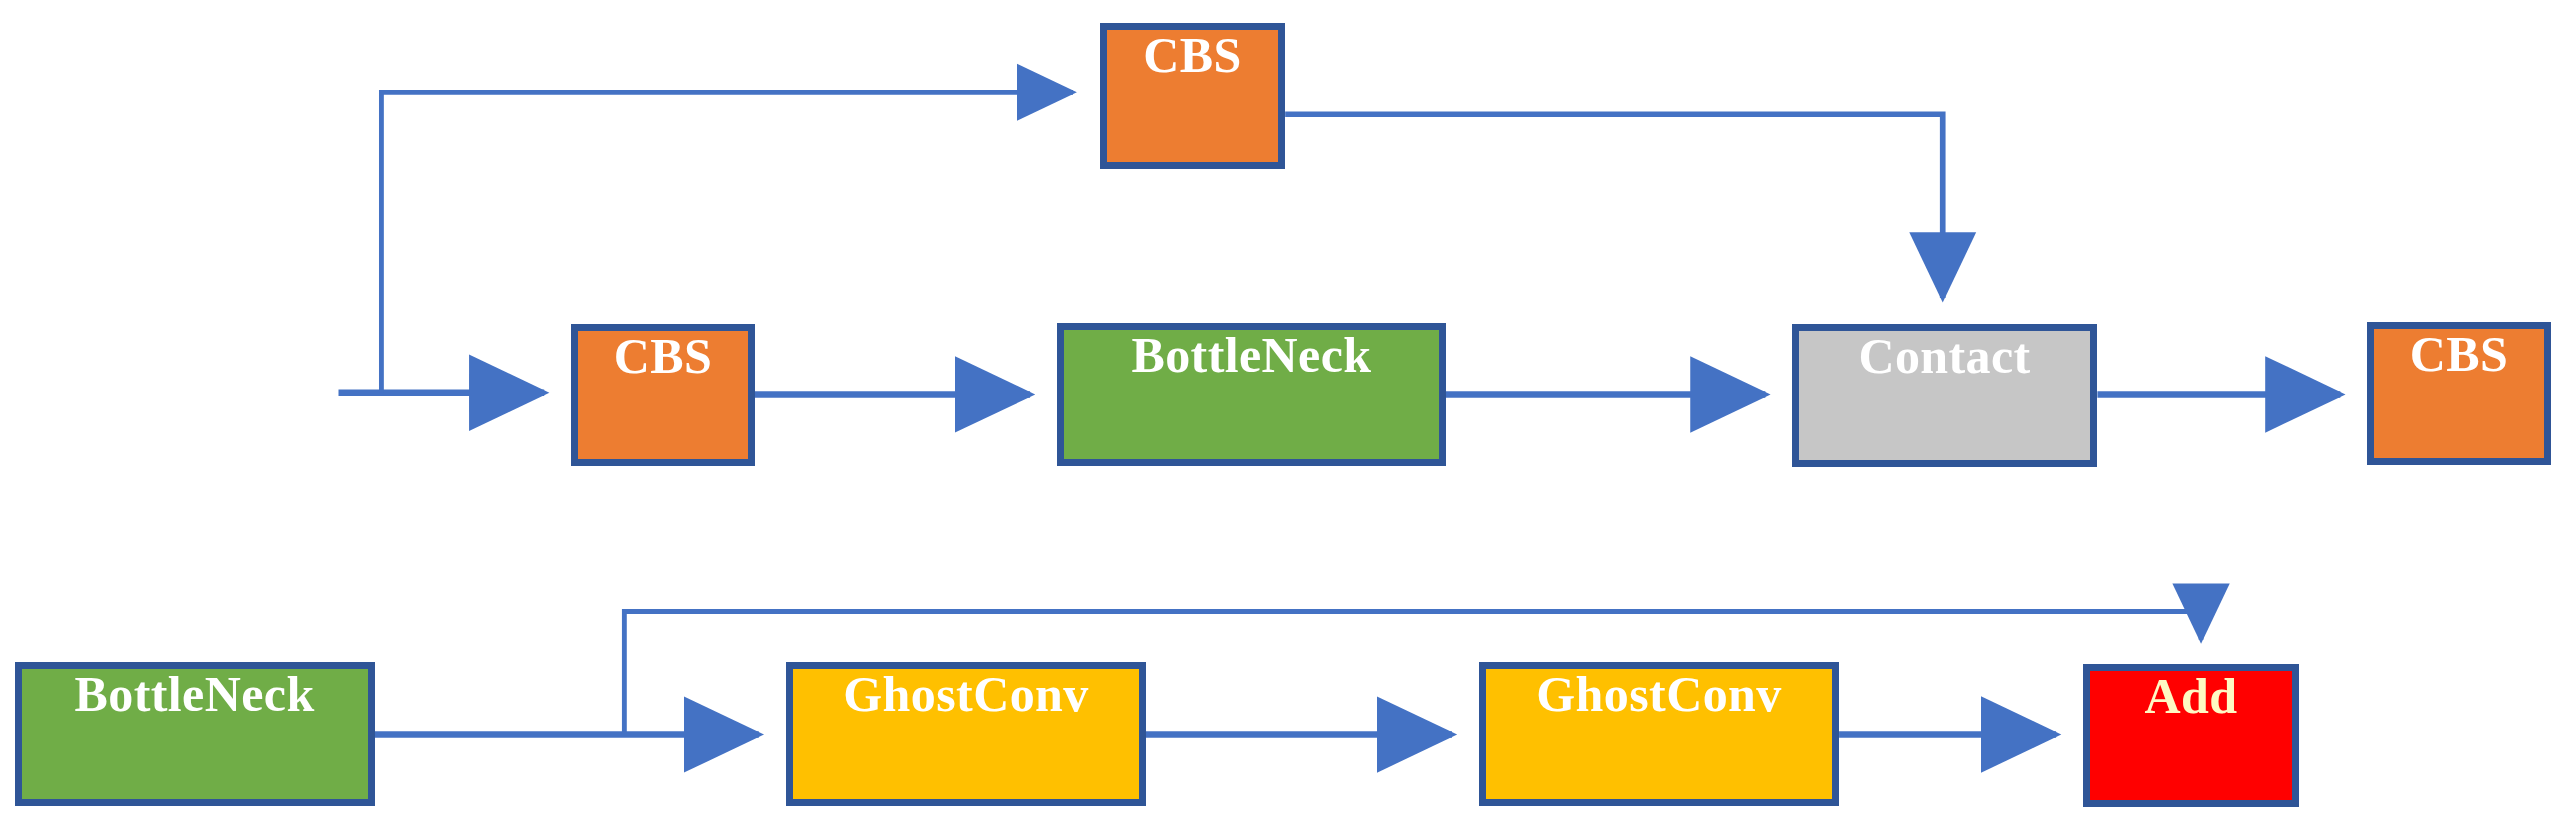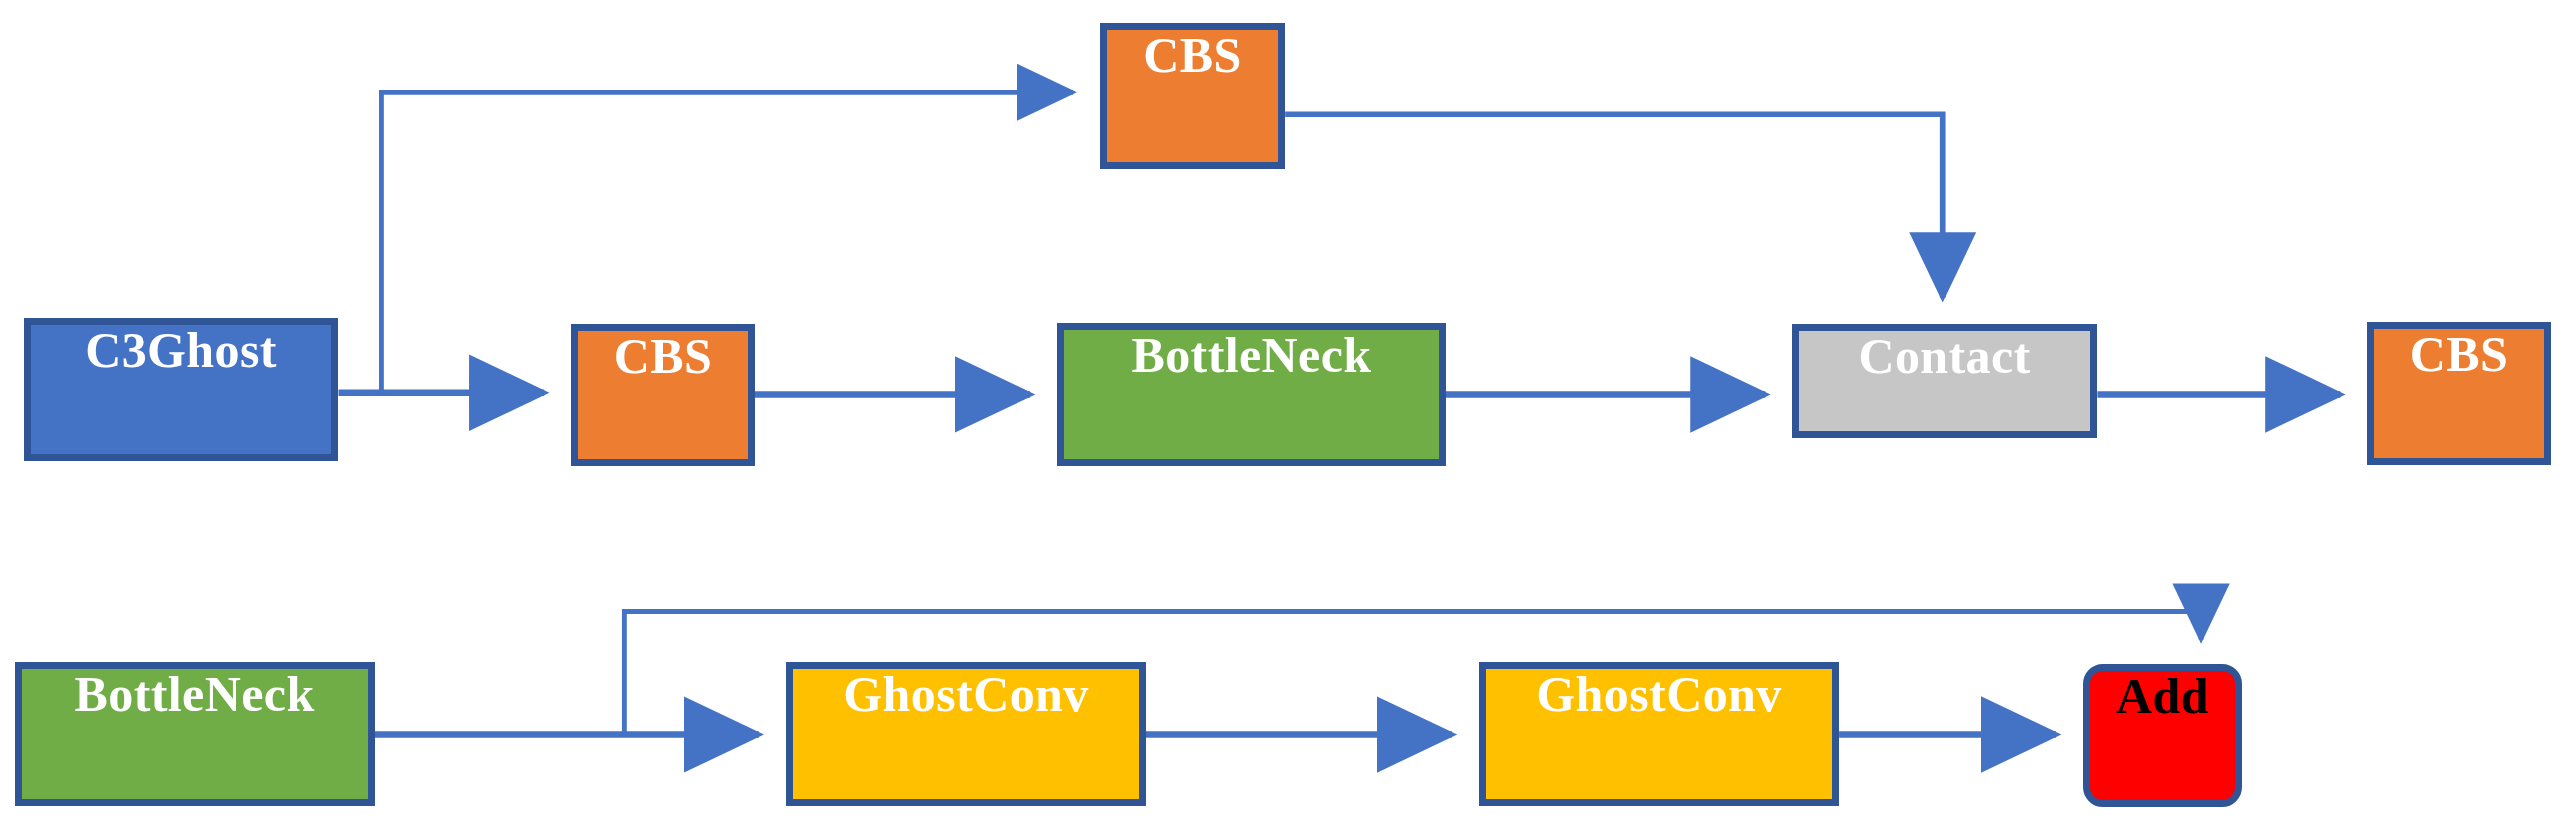--- a/index.html
+++ b/index.html
@@ -91,54 +91,51 @@
 
     <g>
       <line x1="1415" y1="907" x2="1793" y2="907" stroke="#4472C4" stroke-width="8" marker-end="url(#ah-right)"></line>
     </g>
 
     <g>
       <line x1="2271" y1="907" x2="2539" y2="907" stroke="#4472C4" stroke-width="8" marker-end="url(#ah-right)"></line>
     </g>
   </svg>
 
-  <div class="node" id="n-c3ghost" style="left: 24px; top: 318px; width: 314px; height: 143px; background: rgb(68, 114, 196); font-size: 50px; border-color: rgb(47, 85, 151); color: rgb(255, 255, 255);">
-    <span>C3Ghost</span>
-  </div>
 
   <div class="node" id="n-cbs-skip-top" style="left: 1100px; top: 23px; width: 185px; height: 146px; background: rgb(237, 125, 49); font-size: 50px; border-color: rgb(47, 85, 151); color: rgb(255, 255, 255);">
     <span>CBS</span>
   </div>
 
   <div class="node" id="n-cbs-main" style="left: 571px; top: 324px; width: 184px; height: 142px; background: rgb(237, 125, 49); font-size: 50px; border-color: rgb(47, 85, 151); color: rgb(255, 255, 255);">
     <span>CBS</span>
   </div>
 
   <div class="node" id="n-bottleneck-main" style="left: 1057px; top: 323px; width: 389px; height: 143px; background: rgb(112, 173, 71); font-size: 50px; border-color: rgb(47, 85, 151); color: rgb(255, 255, 255);">
     <span>BottleNeck</span>
   </div>
 
-  <div class="node" id="n-contact" style="left: 1792px; top: 324px; width: 305px; height: 114px; background: rgb(198, 198, 198); font-size: 50px; border-color: rgb(47, 85, 151); color: rgb(255, 255, 255);">
+  <div class="node" id="n-contact" style="left: 1792px; top: 324px; width: 305px; height: 143px; background: rgb(198, 198, 198); font-size: 50px; border-color: rgb(47, 85, 151); color: rgb(255, 255, 255);">
     <span>Contact</span>
   </div>
 
   <div class="node" id="n-cbs-out" style="left: 2367px; top: 322px; width: 184px; height: 143px; background: rgb(237, 125, 49); font-size: 50px; border-color: rgb(47, 85, 151); color: rgb(255, 255, 255);">
     <span>CBS</span>
   </div>
 
   <div class="node" id="n-bottleneck-in" style="left: 14.6px; top: 662px; width: 360px; height: 144px; background: rgb(112, 173, 71); font-size: 50px; border-color: rgb(47, 85, 151); color: rgb(255, 255, 255);">
     <span>BottleNeck</span>
   </div>
 
   <div class="node" id="n-ghostconv-1" style="left: 786px; top: 662px; width: 360px; height: 144px; background: rgb(255, 192, 0); font-size: 50px; border-color: rgb(47, 85, 151); color: rgb(255, 255, 255);">
     <span>GhostConv</span>
   </div>
 
   <div class="node" id="n-ghostconv-2" style="left: 1479px; top: 662px; width: 360px; height: 144px; background: rgb(255, 192, 0); font-size: 50px; border-color: rgb(47, 85, 151); color: rgb(255, 255, 255);">
     <span>GhostConv</span>
   </div>
 
-  <div class="node" id="n-add" style="left: 2083px; top: 664px; width: 159px; height: 143px; background: rgb(255, 0, 0); font-size: 50px; border-color: rgb(47, 85, 151); color: #000000; border-radius: 20px;">
+  <div class="node" id="n-add" style="left: 2083px; top: 664px; width: 216px; height: 143px; background: rgb(255, 0, 0); font-size: 50px; border-color: rgb(47, 85, 151); color: #fef9c3;">
     <span>Add</span>
   </div>
 
 </div>
 
 
 </body></html>

